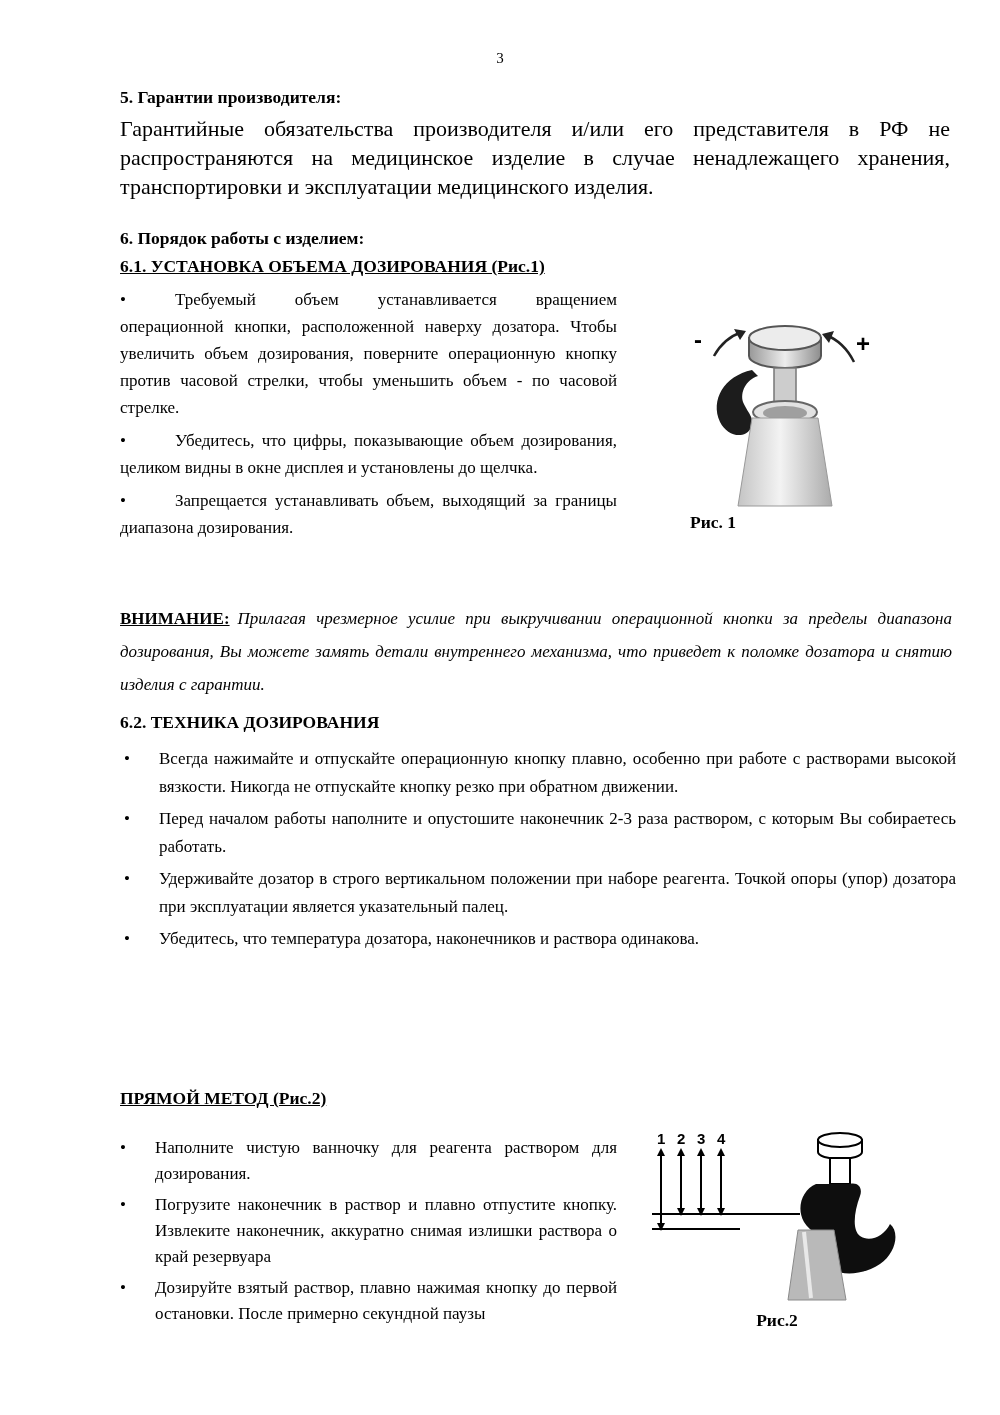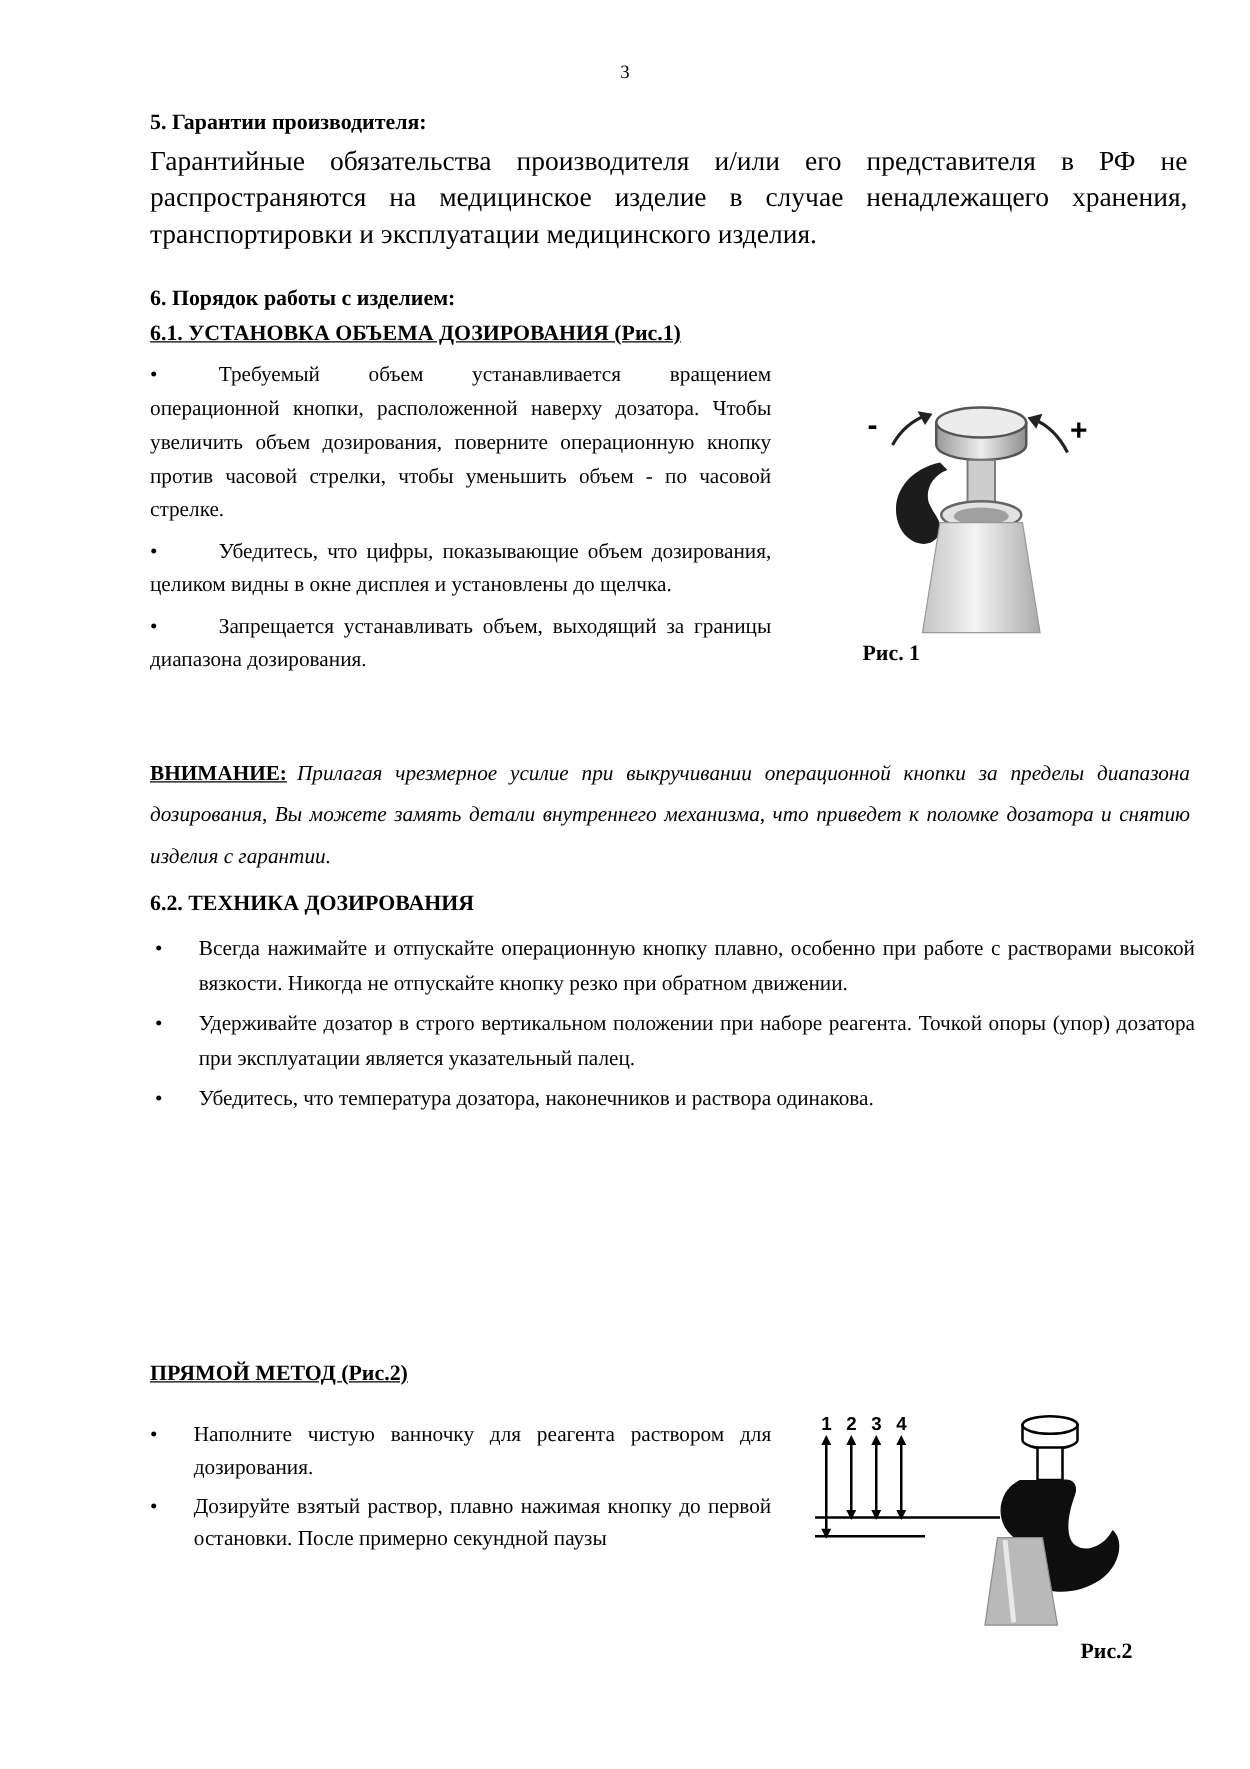--- a/index.html
+++ b/index.html
@@ -44,21 +44,21 @@
   .mH { display:inline-block; width:35px; margin-left:-35px; }
   .mH::before { content:"\2022"; }
 
   
   .pm-head { top:1088px; left:120px; }
   .pm-col { top:1135px; left:120px; width:497px; }
   .liP { font-size:17px; line-height:26px; text-align:justify; padding-left:35px; margin-bottom:5px; }
 
   
   .fig2 { top:1128px; left:648px; width:258px; height:178px; }
-  .fig2-cap { top:1310px; left:648px; width:258px; text-align:right; }
+  .fig2-cap { top:1310px; left:648px; width:258px; text-align:center; }
 
   svg text { font-family:"Liberation Sans","DejaVu Sans",sans-serif; }
 </style>
 </head>
 <body>
 
 <div class="abs pagenum">3</div>
 
 <div class="abs h s5-head">5. Гарантии производителя:</div>
 <div class="abs bodytext s5-body">Гарантийные обязательства производителя и/или его представителя в РФ не распространяются на медицинское изделие в случае ненадлежащего хранения, транспортировки и эксплуатации медицинского изделия.</div>
@@ -104,28 +104,30 @@
 <div class="abs h fig1-cap">Рис. 1</div>
 
 <div class="abs warn">
   <span class="warn-label">ВНИМАНИЕ:</span><span class="warn-text">Прилагая чрезмерное усилие при выкручивании операционной кнопки за пределы диапазона дозирования, Вы можете замять детали внутреннего механизма, что приведет к поломке дозатора и снятию изделия с гарантии.</span>
 </div>
 
 <div class="abs h s62-head">6.2. ТЕХНИКА ДОЗИРОВАНИЯ</div>
 
 <div class="abs s62-col">
   <p class="liH"><span class="mH"></span><span>Всегда нажимайте и отпускайте операционную кнопку плавно, особенно при работе с растворами высокой вязкости. Никогда не отпускайте кнопку резко при обратном движении.</span></p>
+  <p class="liH"><span class="mH"></span><span>Перед началом работы наполните и опустошите наконечник 2-3 раза раствором, с которым Вы собираетесь работать.</span></p>
   <p class="liH"><span class="mH"></span><span>Удерживайте дозатор в строго вертикальном положении при наборе реагента. Точкой опоры (упор) дозатора при эксплуатации является указательный палец.</span></p>
   <p class="liH"><span class="mH"></span><span>Убедитесь, что температура дозатора, наконечников и раствора одинакова.</span></p>
 </div>
 
 <div class="abs h u pm-head">ПРЯМОЙ МЕТОД (Рис.2)</div>
 
 <div class="abs pm-col">
   <p class="liP"><span class="mH"></span><span>Наполните чистую ванночку для реагента раствором для дозирования.</span></p>
+  <p class="liP"><span class="mH"></span><span>Погрузите наконечник в раствор и плавно отпустите кнопку. Извлеките наконечник, аккуратно снимая излишки раствора о край резервуара</span></p>
   <p class="liP"><span class="mH"></span><span>Дозируйте взятый раствор, плавно нажимая кнопку до первой остановки. После примерно секундной паузы</span></p>
 </div>
 
 <div class="abs fig2">
   <svg viewBox="0 0 258 178" width="258" height="178">
     <text x="9" y="16" font-size="15" font-weight="bold">1</text>
     <text x="29" y="16" font-size="15" font-weight="bold">2</text>
     <text x="49" y="16" font-size="15" font-weight="bold">3</text>
     <text x="69" y="16" font-size="15" font-weight="bold">4</text>
 

